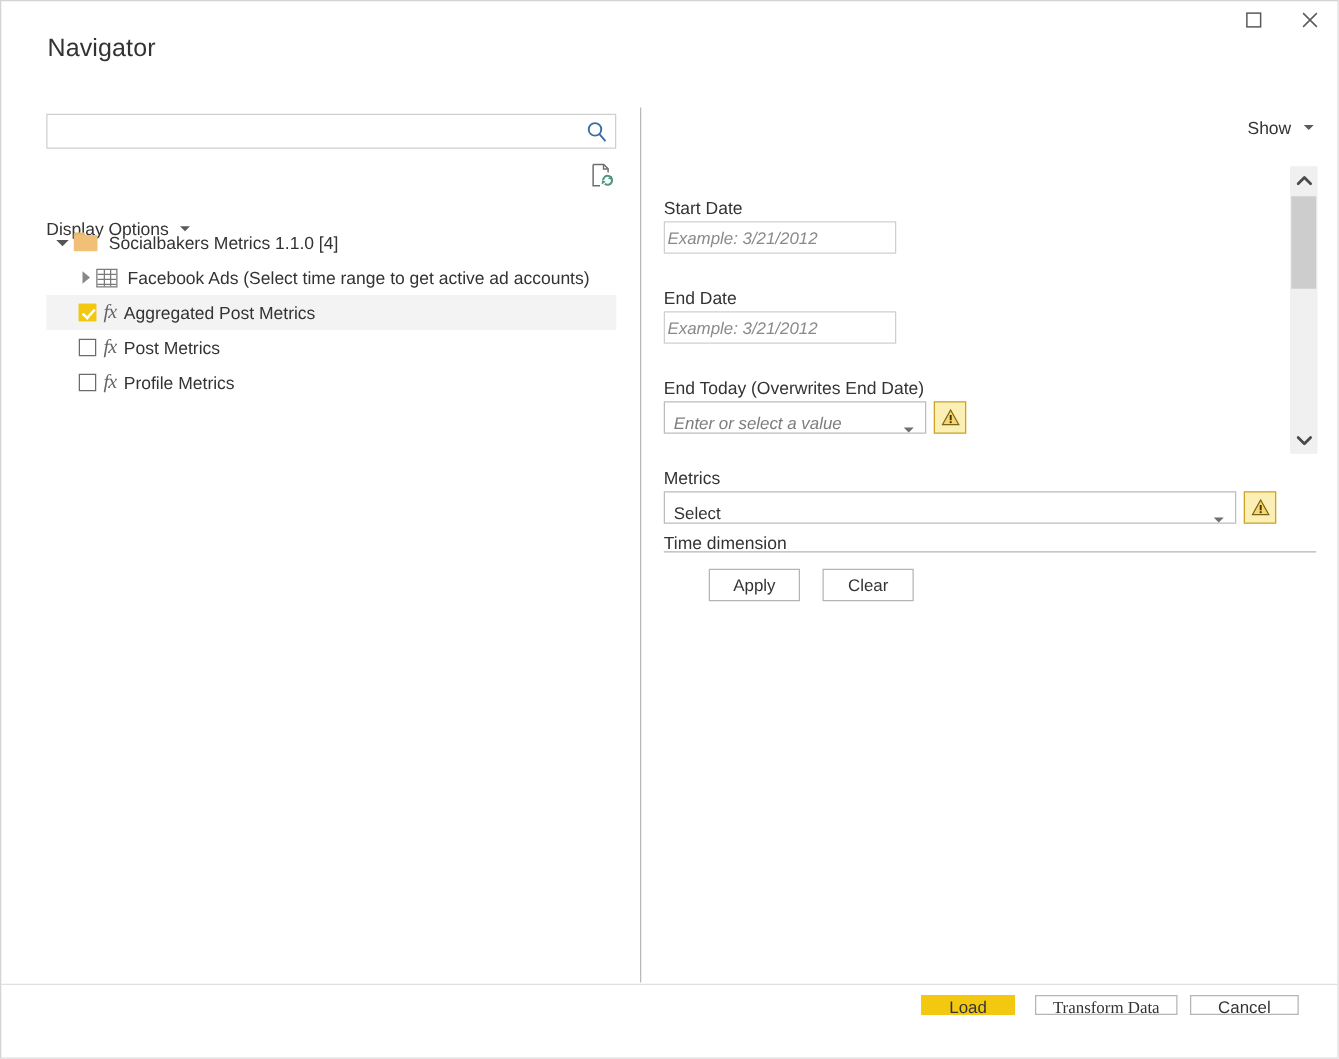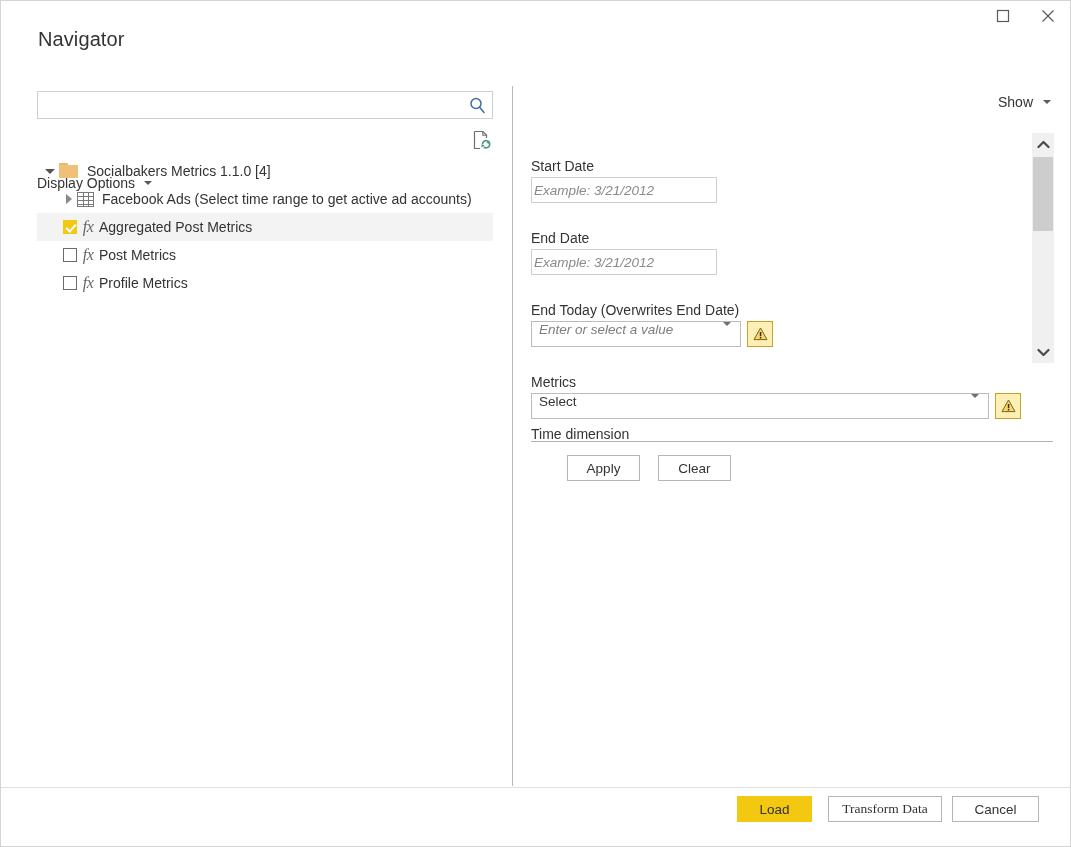--- a/index.html
+++ b/index.html
@@ -97,21 +97,21 @@
   #refresh-icon {
     position: absolute;
     left: 471px; top: 129px;
     width: 20px; height: 22px;
     cursor: default;
   }
 
   
   #tree {
     position: absolute;
-    left: 36px; top: 156px;
+    left: 36px; top: 179px;
     width: 456px;
   }
   .tree-row {
     height: 28px;
     display: flex;
     align-items: center;
     cursor: default;
     font-size: 14px;
     color: #333333;
     white-space: nowrap;
@@ -279,21 +279,21 @@
     color: #8a8a8a;
     font-style: italic;
     font-size: 13.5px;
   }
 
   .combo-row { display: flex; align-items: center; }
   .combo {
     height: 26px;
     border: 1px solid #bcbcbc;
     background: #ffffff;
-    display: flex; align-items: flex-start;
+    display: flex; align-items: flex-end;
     position: relative;
     cursor: default;
   }
   .combo .combo-text {
     padding-left: 7px;
     font-size: 13.5px;
     color: #333333;
     flex: 1;
     white-space: nowrap;
     overflow: hidden;
@@ -363,21 +363,21 @@
 
   
   #footer {
     position: absolute;
     left: 0; top: 795px;
     width: 1069px; height: 35px;
   }
   .foot-btn {
     position: absolute;
     top: 0;
-    height: 26px;
+    height: 16px;
     font-family: "Liberation Sans", sans-serif;
     font-size: 13.5px;
     color: #333333;
     border: 1px solid #b5b5b5;
     background: #ffffff;
     cursor: default;
   }
   #btn-load {
     left: 736px; width: 75px;
     background: #f2c811;

